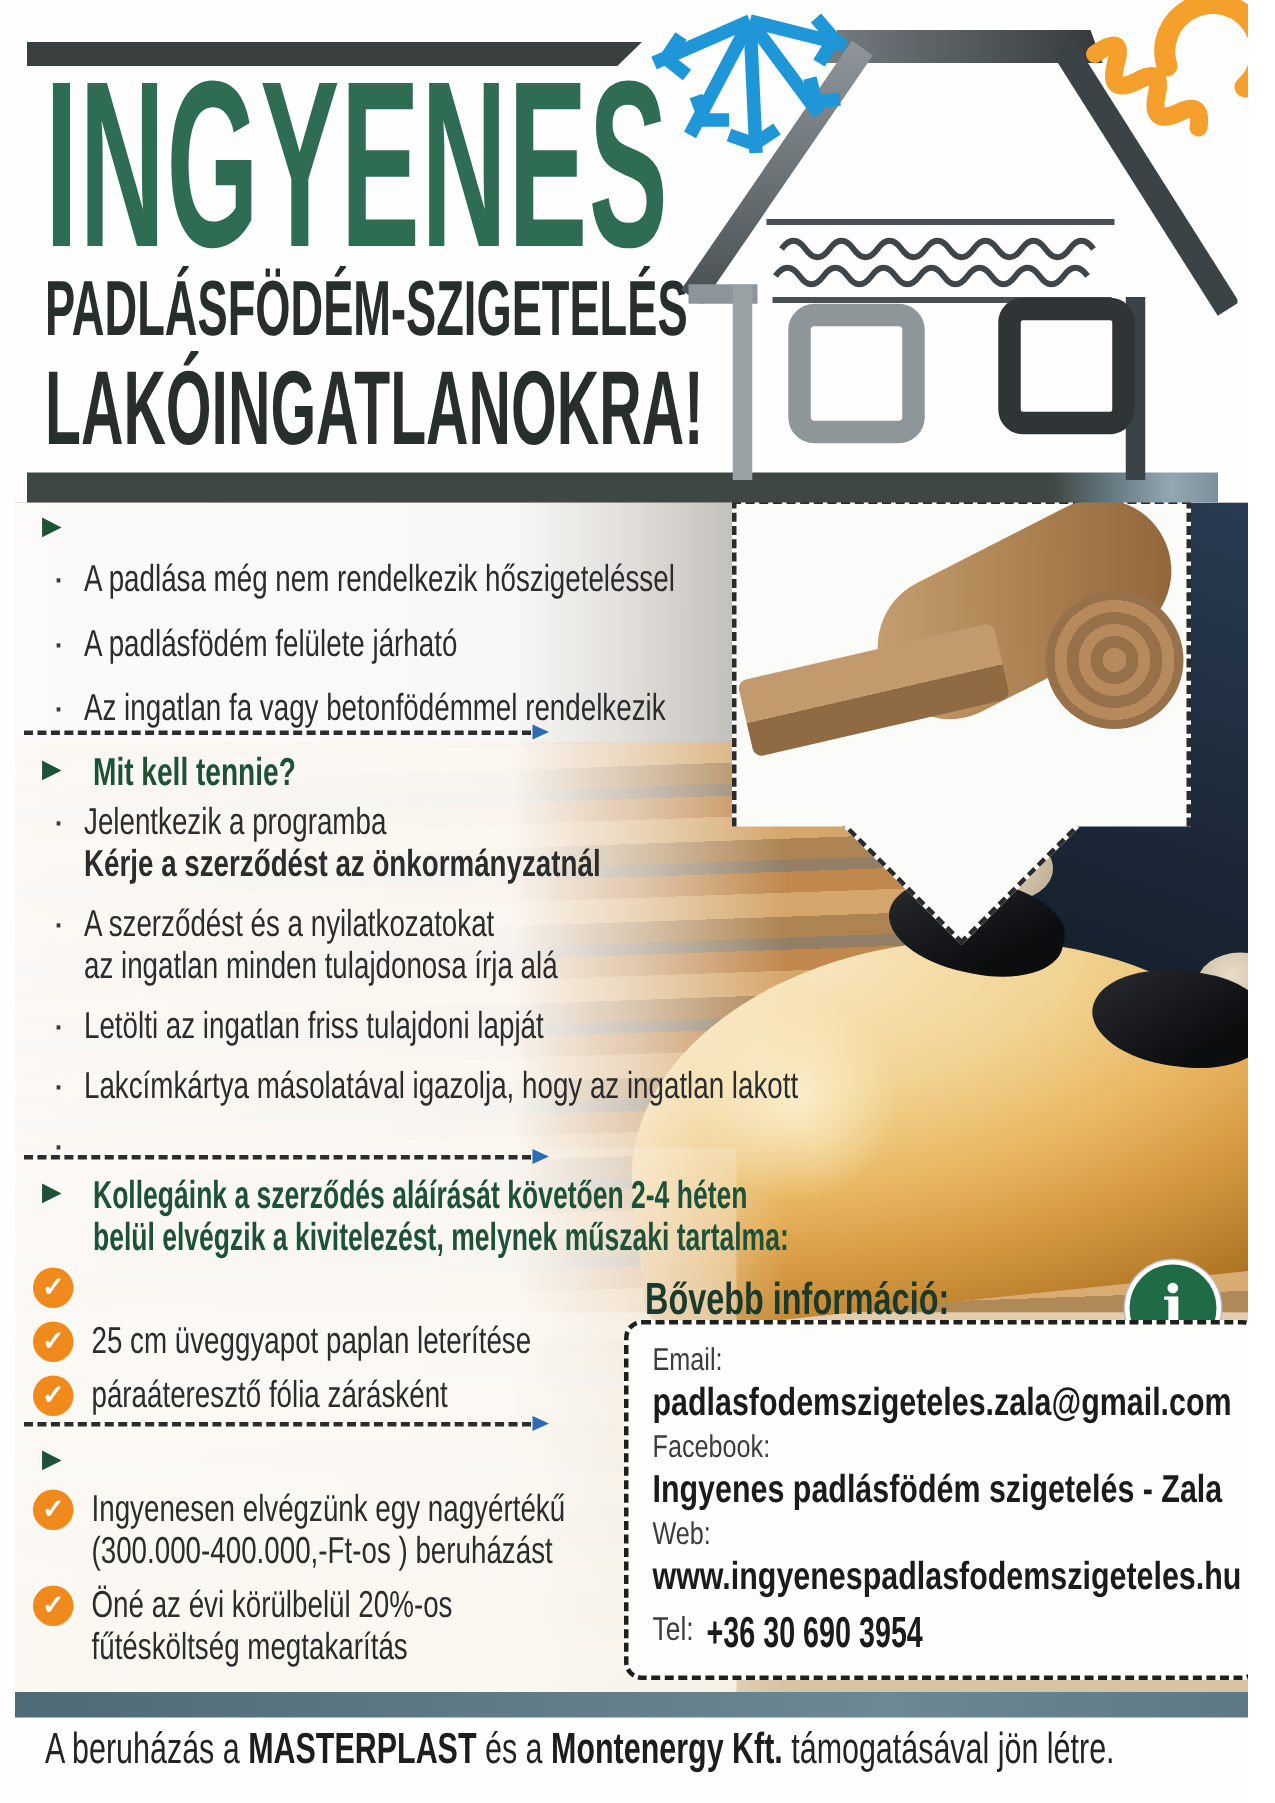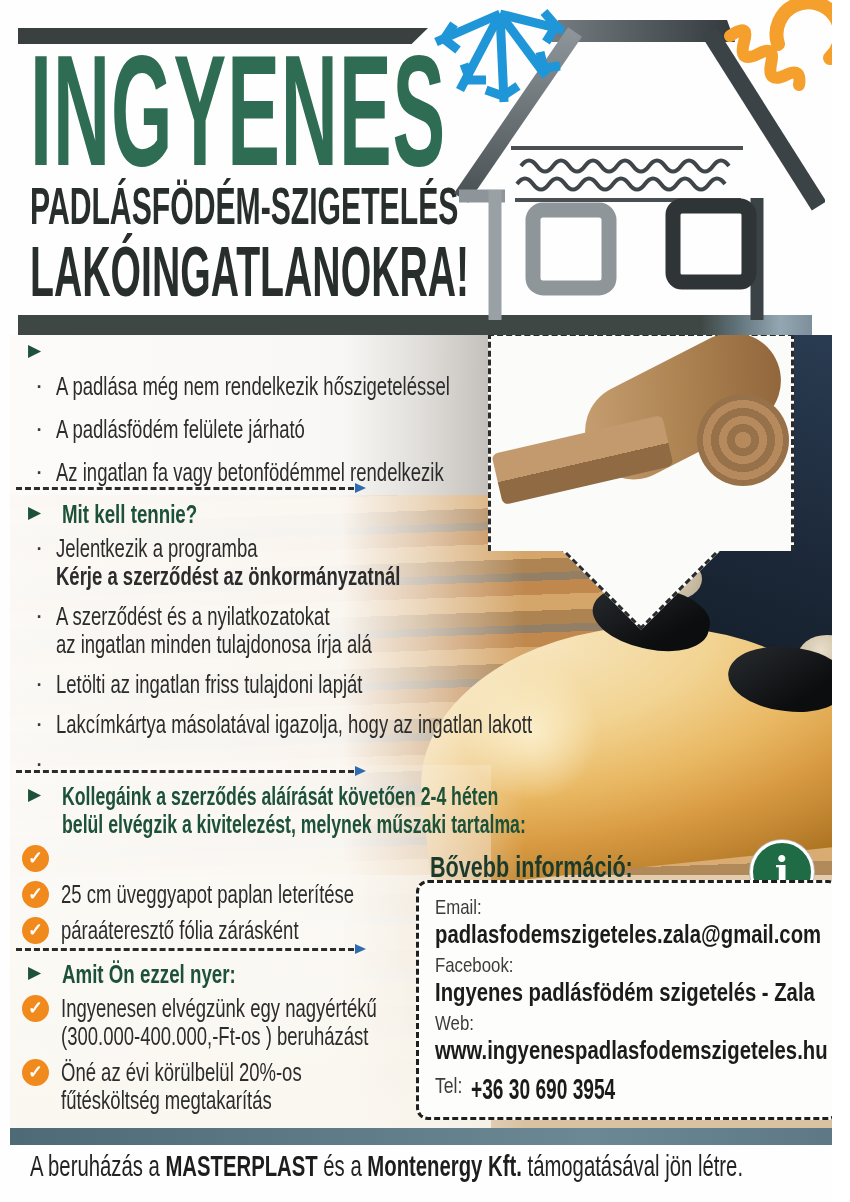--- a/index.html
+++ b/index.html
@@ -250,21 +250,20 @@
     <div class="check-row">
         <span class="chk">✓</span>
       <span class="it-text"><span class="cnd">páraáteresztő fólia zárásként</span></span>
       </div>
   </div>
   <div class="sep" style="top:948px"></div>
 
   <div class="sec" style="top:960px">
     <div class="sec-head">
       <span class="tri">▶</span>
-      <span class="head-lines"><span class="cnd" style="transform:scaleX(.72)">Amit Ön ezzel nyer:</span></span>
     </div>
     <div class="check-row" style="margin-top:4px">
         <span class="chk">✓</span>
       <span class="it-text"><span class="cnd">Ingyenesen elvégzünk egy nagyértékű</span><br>
       <span class="cnd">(300.000-400.000,-Ft-os ) beruházást</span></span>
       </div>
     <div class="check-row" style="margin-top:6px">
         <span class="chk">✓</span>
       <span class="it-text"><span class="cnd">Öné az évi körülbelül 20%-os</span><br>
       <span class="cnd">fűtésköltség megtakarítás</span></span>

